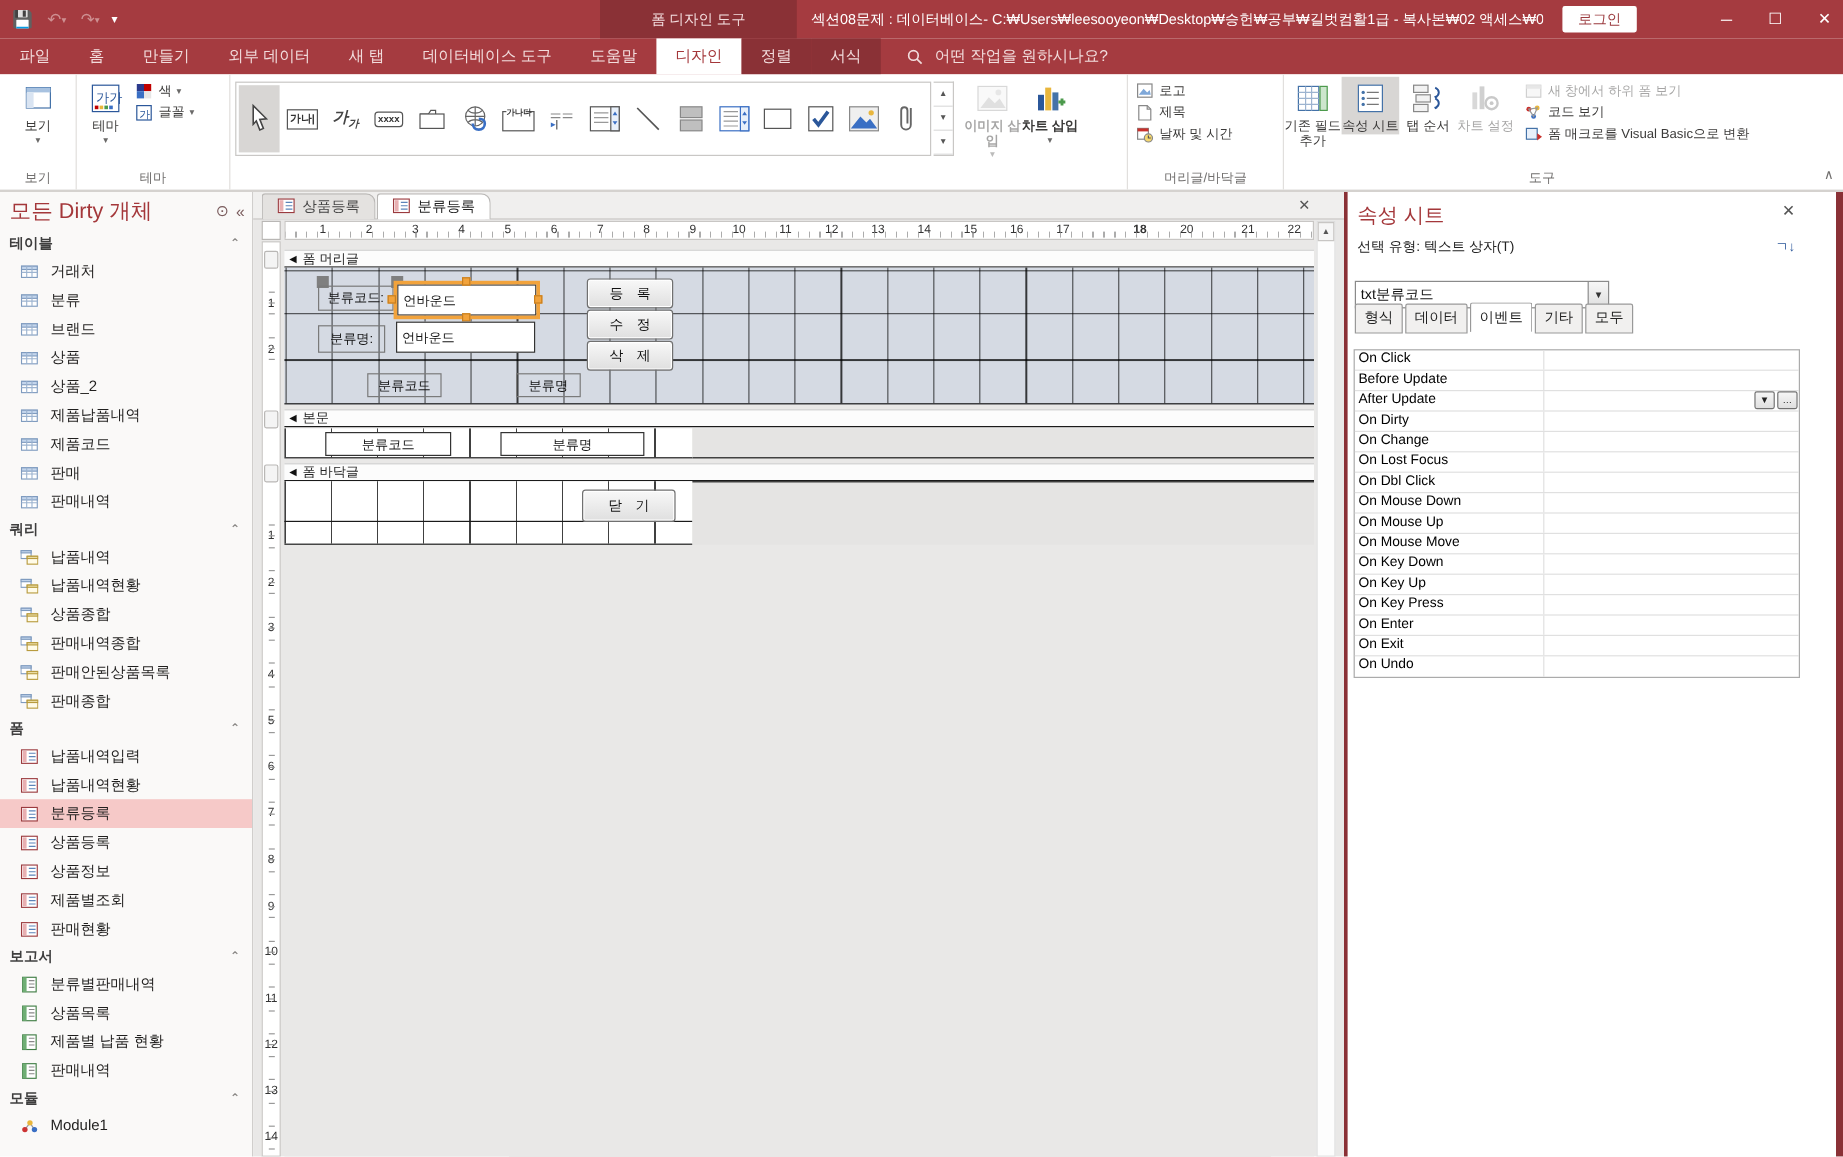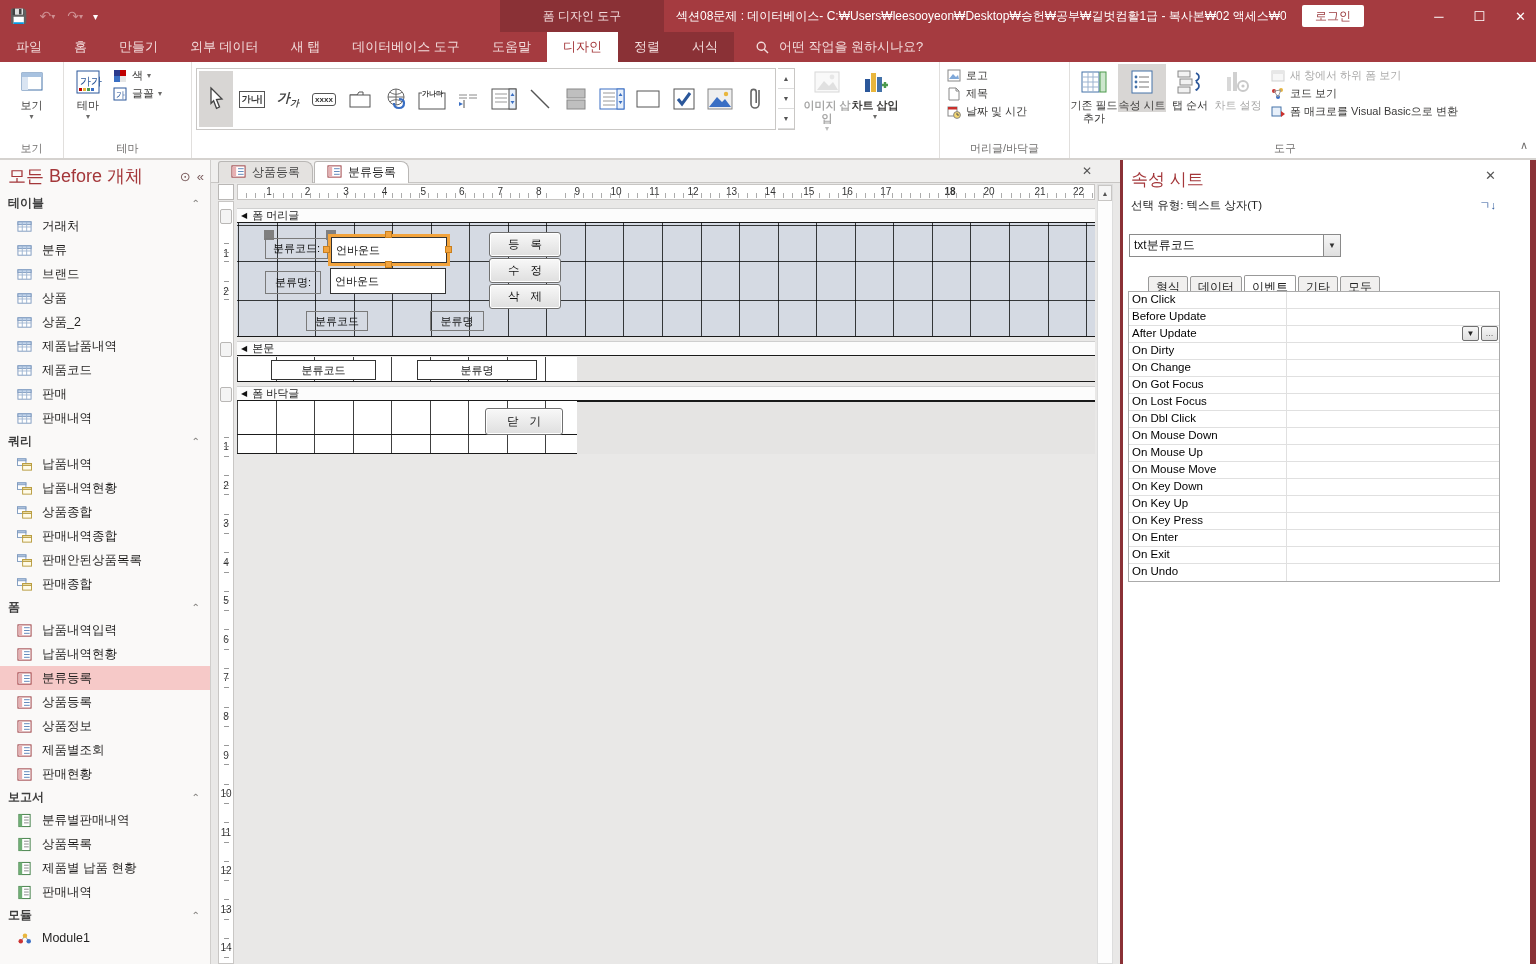--- a/index.html
+++ b/index.html
@@ -103,21 +103,21 @@
   
   .proppane { position:absolute; left:1120px; top:160px; width:416px; height:804px; background:#fff; border-left:3px solid #8A3136; }
   .proppane .rightedge { position:absolute; right:0; top:0; width:6px; height:804px; background:#8A3136; }
   .ps-title { position:absolute; left:8px; top:8px; font-size:17px; color:#A4373A; }
   .ps-close { position:absolute; right:40px; top:8px; color:#555; font-size:13px; }
   .ps-sub { position:absolute; left:8px; top:38px; font-size:11.5px; color:#222; }
   .ps-sort { position:absolute; right:40px; top:38px; font-size:11px; color:#2B579A; }
   .ps-combo { position:absolute; left:6px; top:74px; width:212px; height:23px; border:1px solid #8a8a8a; background:#fff; display:flex; align-items:center; }
   .ps-combo .val { flex:1; padding-left:4px; font-size:12px; color:#111; }
   .ps-combo .dd { width:17px; align-self:stretch; border-left:1px solid #8a8a8a; background:linear-gradient(#F6F6F6,#DFDFDF); font-size:8px; display:flex; align-items:center; justify-content:center; color:#333; }
-  .ps-tabs { position:absolute; left:6px; top:116px; display:flex;margin-left:19px; }
+  .ps-tabs { position:absolute; left:6px; top:93px; display:flex; }
   .ps-tab { font-size:12px; color:#222; border:1px solid #999; background:#F1F0EF; padding:2px 7px 3px; margin-right:2px; border-radius:2px 2px 0 0; }
   .ps-tab.active { background:#fff; border-bottom-color:#fff; position:relative; top:-1px; padding-top:3px; }
   .ps-grid { position:absolute; left:5px; top:131px; width:372px; border:1px solid #ABABAB; background:#fff; }
   .ps-row { display:flex; height:17px; border-bottom:1px solid #E0E0E0; }
   .ps-row:last-child { border-bottom:none; }
   .ps-row .pl { width:158px; border-right:1px solid #E0E0E0; font-size:11.5px; color:#000; padding:1px 0 0 3px; white-space:nowrap; }
   .ps-row .pv { flex:1; position:relative; }
   .pv .vbtns { position:absolute; right:1px; top:0; display:flex; gap:2px; }
   .pv .vbtns span { width:17px; height:15px; border:1px solid #707070; background:linear-gradient(#F6F6F6,#DFDFDF); font-size:8px; display:flex; align-items:center; justify-content:center; color:#222; border-radius:2px; }
 </style>
@@ -470,21 +470,21 @@
             </span>
         </div>
       </div>
       <div class="glabel">도구</div>
     </div>
     <div class="ribbon-collapse">∧</div>
   </div>
 
   <div class="navpane">
     <div class="nav-title">
-      <span class="t">모든 Before 개체</span>
+      <span class="t">모든 Dirty 개체</span>
       <span class="ni">⊙</span>
       <span class="ni">«</span>
     </div>
     <div id="nav-list">
         <div class="nav-group-h">
           <span>테이블</span>
           <span class="chev">⌃</span>
         </div>
         <div class="nav-item">
           <span class="ico">
@@ -980,24 +980,20 @@
         </div>
         <div class="ps-row">
           <div class="pl">On Dirty</div>
           <div class="pv"></div>
         </div>
         <div class="ps-row">
           <div class="pl">On Change</div>
           <div class="pv"></div>
         </div>
         <div class="ps-row">
-          <div class="pl">On Got Focus</div>
-          <div class="pv"></div>
-        </div>
-        <div class="ps-row">
           <div class="pl">On Lost Focus</div>
           <div class="pv"></div>
         </div>
         <div class="ps-row">
           <div class="pl">On Dbl Click</div>
           <div class="pv"></div>
         </div>
         <div class="ps-row">
           <div class="pl">On Mouse Down</div>
           <div class="pv"></div>

